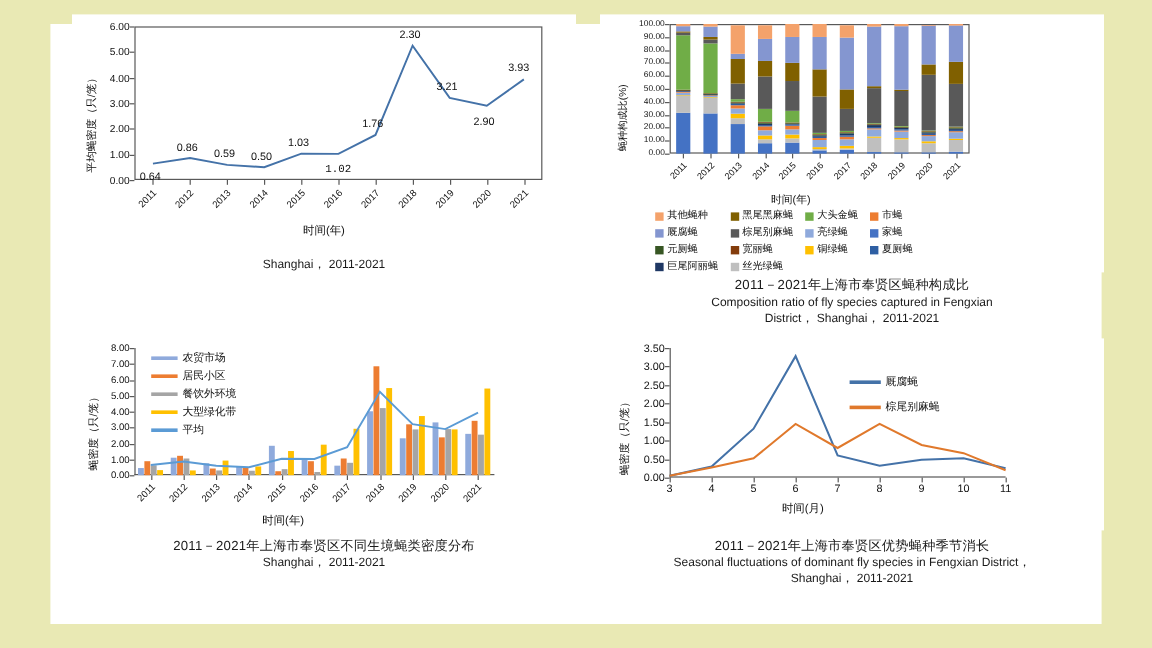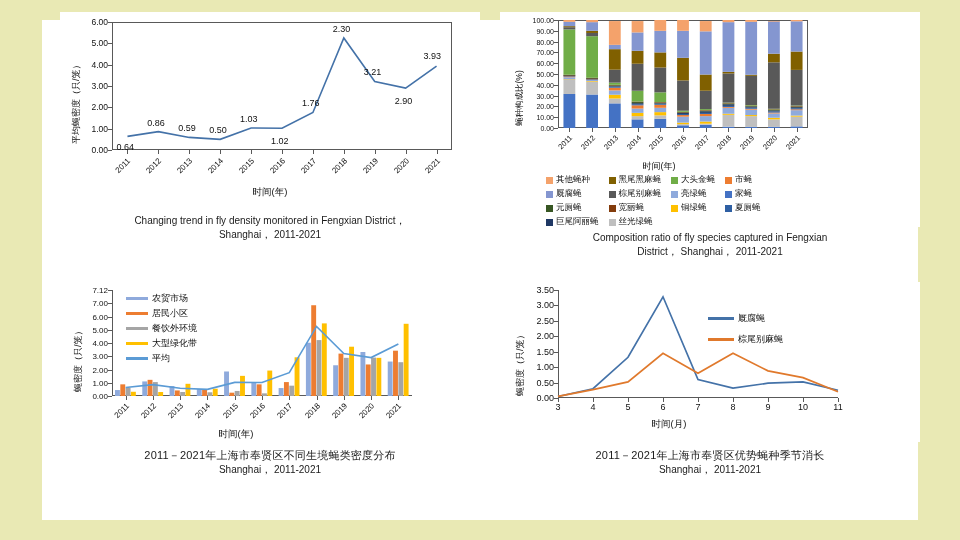--- a/index.html
+++ b/index.html
@@ -97,29 +97,28 @@
         <div class="xtick" style="left:346.54545454545456px;top:143px;width:32px;">2021</div>
         <div class="xlab" style="left:0;top:174px;">时间(年)</div>
         <svg width="420" height="196" style="position:absolute;left:0;top:0;pointer-events:none;">
           <path d="M67.45454545454545 124.34666666666666 L98.36363636363637 119.65333333333334 L129.27272727272728 125.41333333333333 L160.1818181818182 127.33333333333333 L191.0909090909091 116.02666666666667 L222 116.24 L252.9090909090909 100.45333333333333 L283.8181818181818 26 L314.72727272727275 69.52 L345.6363636363636 76.13333333333333 L376.54545454545456 54.16" fill="none" stroke="#4472a8" stroke-width="1.6"></path>
         </svg>
         <div class="dlabel" style="left:56.45454545454545px;top:130.34666666666666px;">0.64</div>
         <div class="dlabel" style="left:87.36363636363637px;top:105.65333333333334px;">0.86</div>
         <div class="dlabel" style="left:118.27272727272728px;top:111.41333333333333px;">0.59</div>
         <div class="dlabel" style="left:149.1818181818182px;top:113.33333333333333px;">0.50</div>
         <div class="dlabel" style="left:180.0909090909091px;top:102.02666666666667px;">1.03</div>
-        <div class="dlabel" style="left:211px;top:124.24000000000001px;">1.02</div>
+        <div class="dlabel" style="left:211px;top:124.24000000000001px;font-family:Liberation Mono, monospace;">1.02</div>
         <div class="dlabel" style="left:241.9090909090909px;top:86.45333333333333px;">1.76</div>
         <div class="dlabel" style="left:272.8181818181818px;top:12px;">2.30</div>
         <div class="dlabel" style="left:303.72727272727275px;top:54.519999999999996px;">3.21</div>
         <div class="dlabel" style="left:334.6363636363636px;top:84.13333333333333px;">2.90</div>
         <div class="dlabel" style="left:363.54545454545456px;top:39.16px;">3.93</div>
       </div>
     <div class="caption" style="margin-top:6px;">
-      <div class="en">Changing trend in fly density monitored in Fengxian District，</div>
       <div class="en">Shanghai， 2011-2021</div>
     </div>
   </div>
 
   <div class="quad" id="quad-tr">
     <div class="plot" id="plot2" style="width:420px;height:215px;">
         <div class="frame" style="left:58px;top:8px;width:250px;height:108px;"></div>
         <div class="ytick" style="left:18px;top:116px;width:36px;font-size:7px;">0.00</div>
         <div class="ytickmark" style="left:54px;top:116px;"></div>
         <div class="ytick" style="left:18px;top:105.2px;width:36px;font-size:7px;">10.00</div>
@@ -375,20 +374,21 @@
             <span class="sl-sw" style="background:#1f3864;"></span>
             <span>巨尾阿丽蝇</span>
           </div>
           <div class="sl-item">
             <span class="sl-sw" style="background:#bfbfbf;"></span>
             <span>丝光绿蝇</span>
           </div>
         </div>
       </div>
     <div class="caption" style="margin-top:4px;">
+      <div class="cn">2011－2021年上海市奉贤区蝇种构成比</div>
       <div class="en">Composition ratio of fly species captured in Fengxian</div>
       <div class="en">District， Shanghai， 2011-2021</div>
     </div>
   </div>
 
   <div class="quad" id="quad-bl">
     <div class="plot" id="plot3" style="width:420px;height:160px;">
         <div class="frame" style="left:52px;top:8px;width:300px;height:106px;border-top:none;border-right:none;"></div>
         <div class="ytick" style="left:18px;top:114px;width:30px;font-size:8px;">0.00</div>
         <div class="ytickmark" style="left:48px;top:114px;"></div>
@@ -399,21 +399,21 @@
         <div class="ytick" style="left:18px;top:74.25px;width:30px;font-size:8px;">3.00</div>
         <div class="ytickmark" style="left:48px;top:74.25px;"></div>
         <div class="ytick" style="left:18px;top:61px;width:30px;font-size:8px;">4.00</div>
         <div class="ytickmark" style="left:48px;top:61px;"></div>
         <div class="ytick" style="left:18px;top:47.75px;width:30px;font-size:8px;">5.00</div>
         <div class="ytickmark" style="left:48px;top:47.75px;"></div>
         <div class="ytick" style="left:18px;top:34.5px;width:30px;font-size:8px;">6.00</div>
         <div class="ytickmark" style="left:48px;top:34.5px;"></div>
         <div class="ytick" style="left:18px;top:21.25px;width:30px;font-size:8px;">7.00</div>
         <div class="ytickmark" style="left:48px;top:21.25px;"></div>
-        <div class="ytick" style="left:18px;top:8px;width:30px;font-size:8px;">7.12</div>
+        <div class="ytick" style="left:18px;top:8px;width:30px;font-size:8px;">8.00</div>
         <div class="ytickmark" style="left:48px;top:8px;"></div>
         <div class="ylab" style="left:12px;top:110px;font-size:9px;">蝇密度（只/笼）</div>
         <div class="xtickmark" style="left:65.63636363636364px;top:114px;"></div>
         <div class="xtick" style="left:37.63636363636364px;top:118px;width:30px;font-size:8px;">2011</div>
         <div class="xtickmark" style="left:92.9090909090909px;top:114px;"></div>
         <div class="xtick" style="left:64.9090909090909px;top:118px;width:30px;font-size:8px;">2012</div>
         <div class="xtickmark" style="left:120.18181818181819px;top:114px;"></div>
         <div class="xtick" style="left:92.18181818181819px;top:118px;width:30px;font-size:8px;">2013</div>
         <div class="xtickmark" style="left:147.45454545454544px;top:114px;"></div>
         <div class="xtick" style="left:119.45454545454544px;top:118px;width:30px;font-size:8px;">2014</div>
@@ -557,16 +557,17 @@
             <span>厩腐蝇</span>
           </div>
           <div class="lgd-row" style="margin-bottom:8px;">
             <span class="lgd-line" style="width:26px;background:#e0792c;"></span>
             <span>棕尾别麻蝇</span>
           </div>
         </div>
       </div>
     <div class="caption" style="margin-top:6px;">
       <div class="cn">2011－2021年上海市奉贤区优势蝇种季节消长</div>
+      <div class="en">Seasonal fluctuations of dominant fly species in Fengxian District，</div>
       <div class="en">Shanghai， 2011-2021</div>
     </div>
   </div>
 </div>
 
 </body></html>

